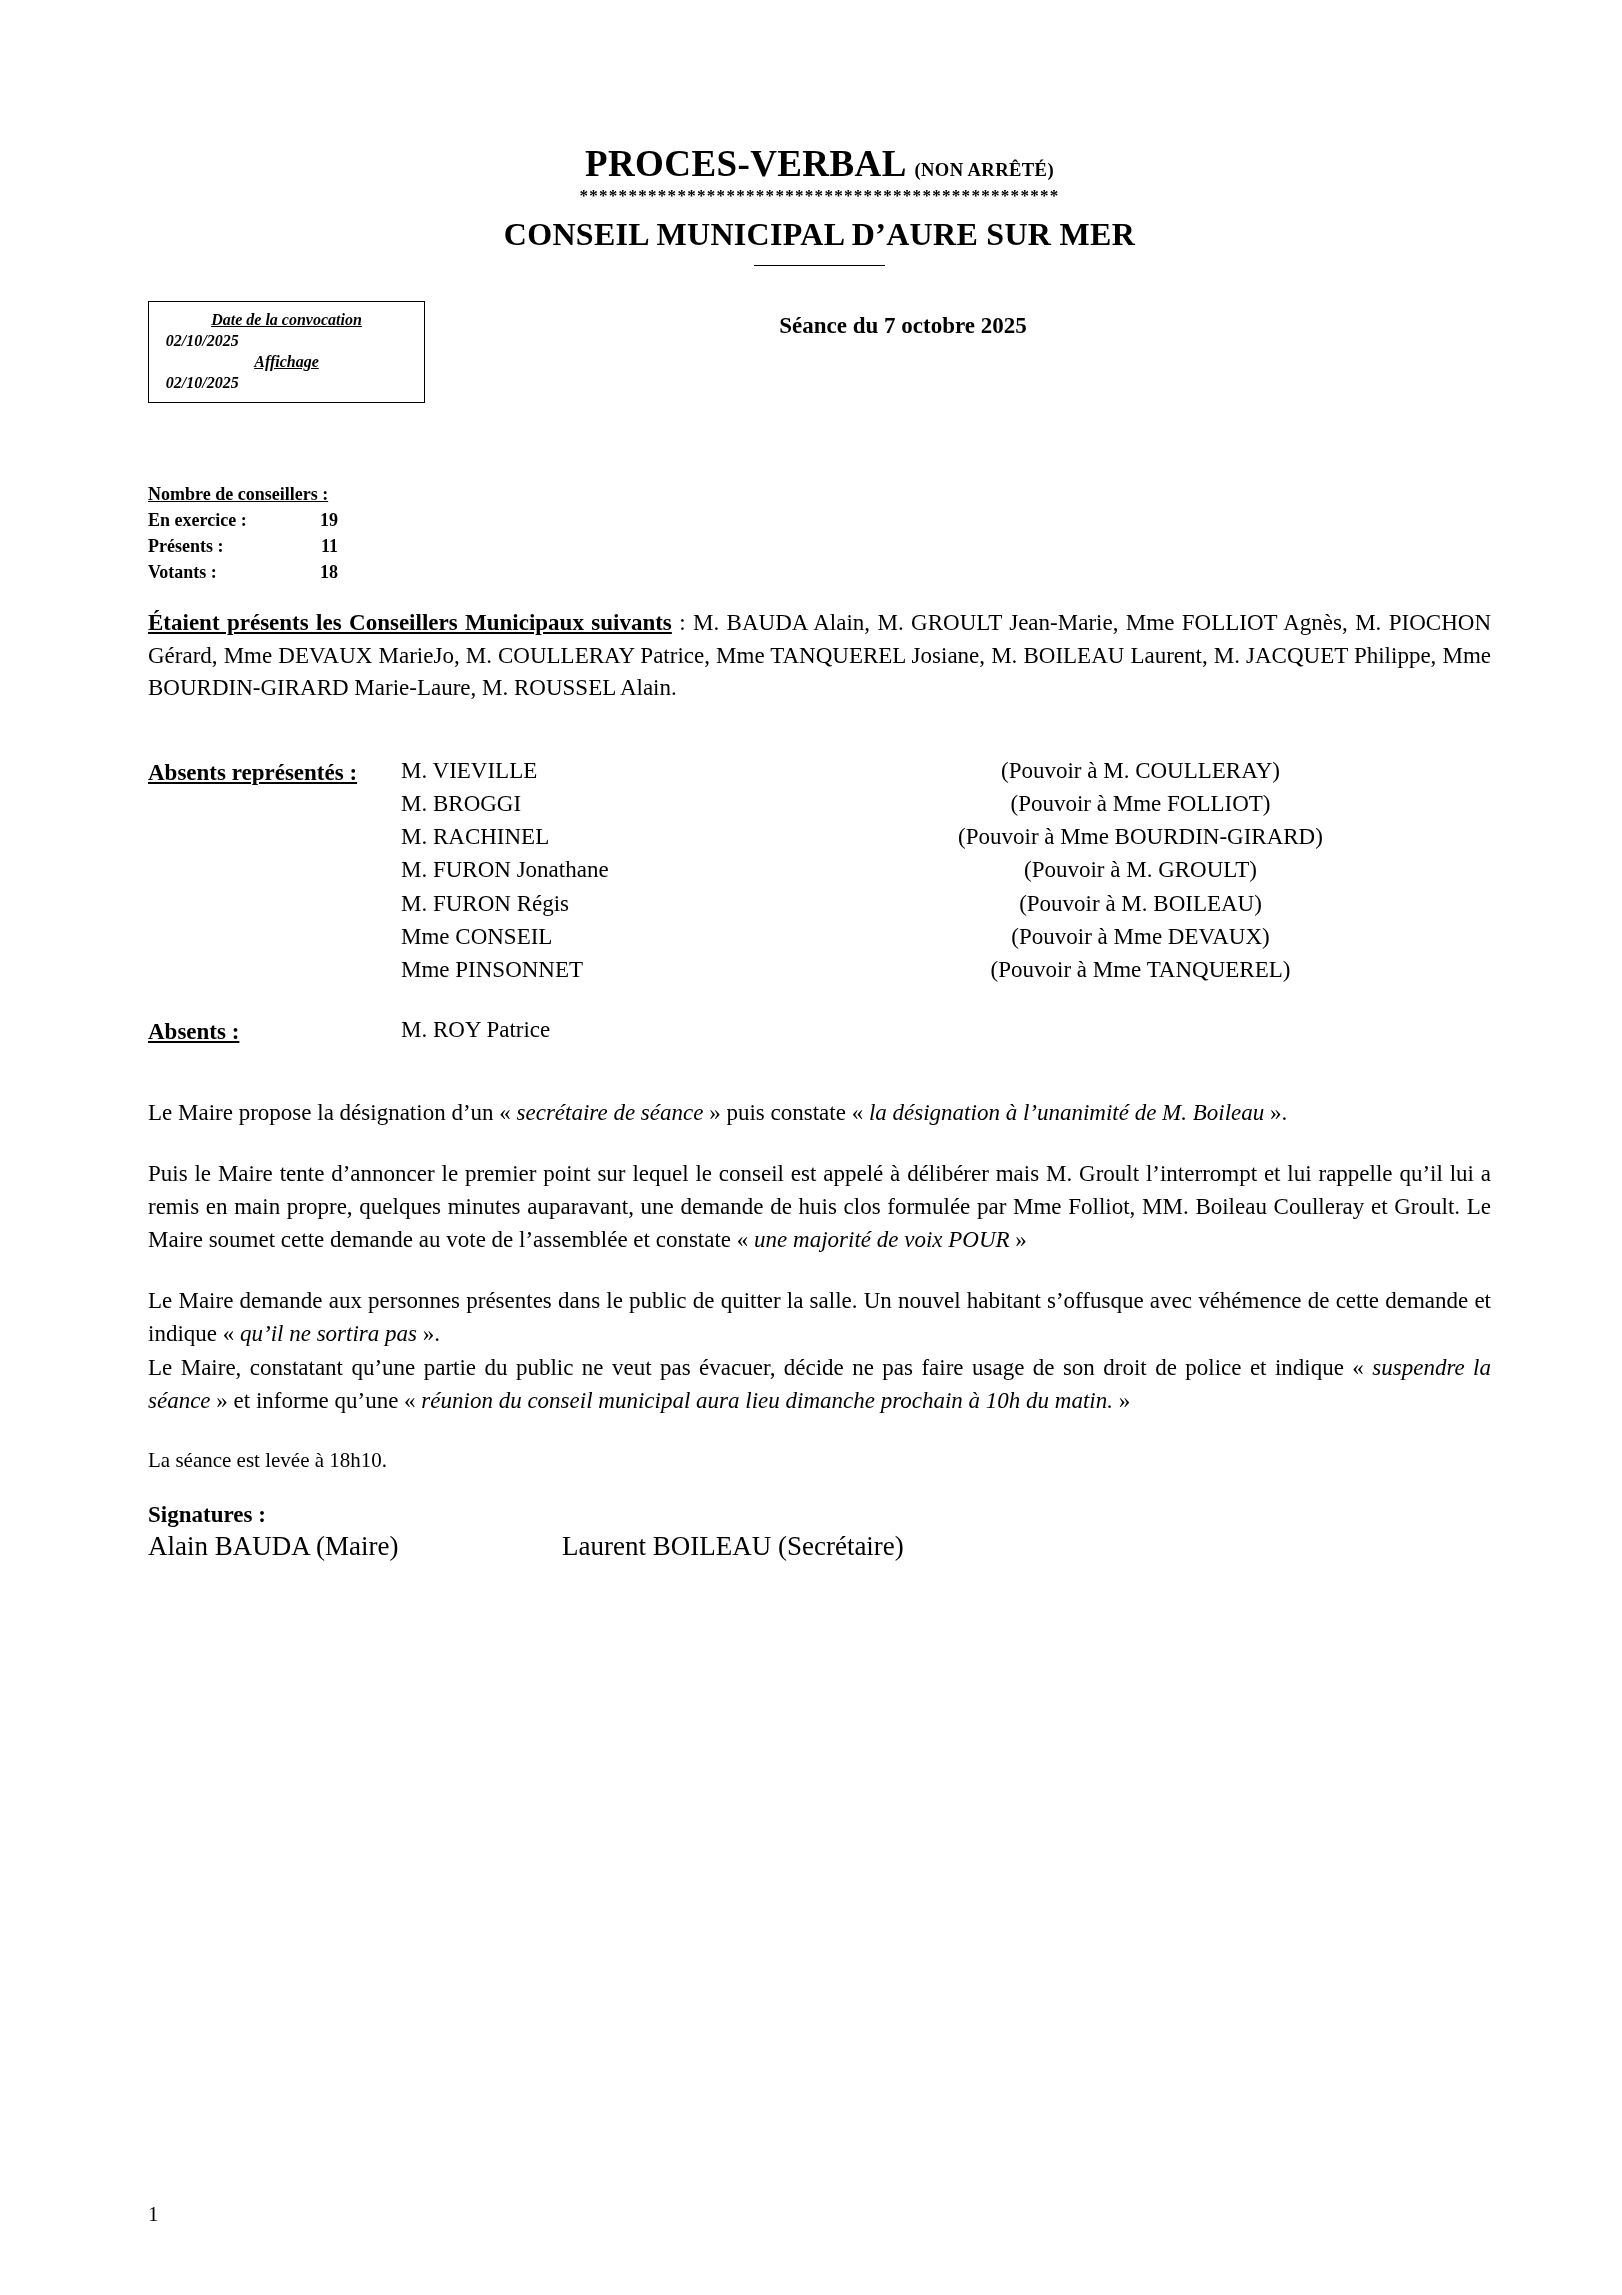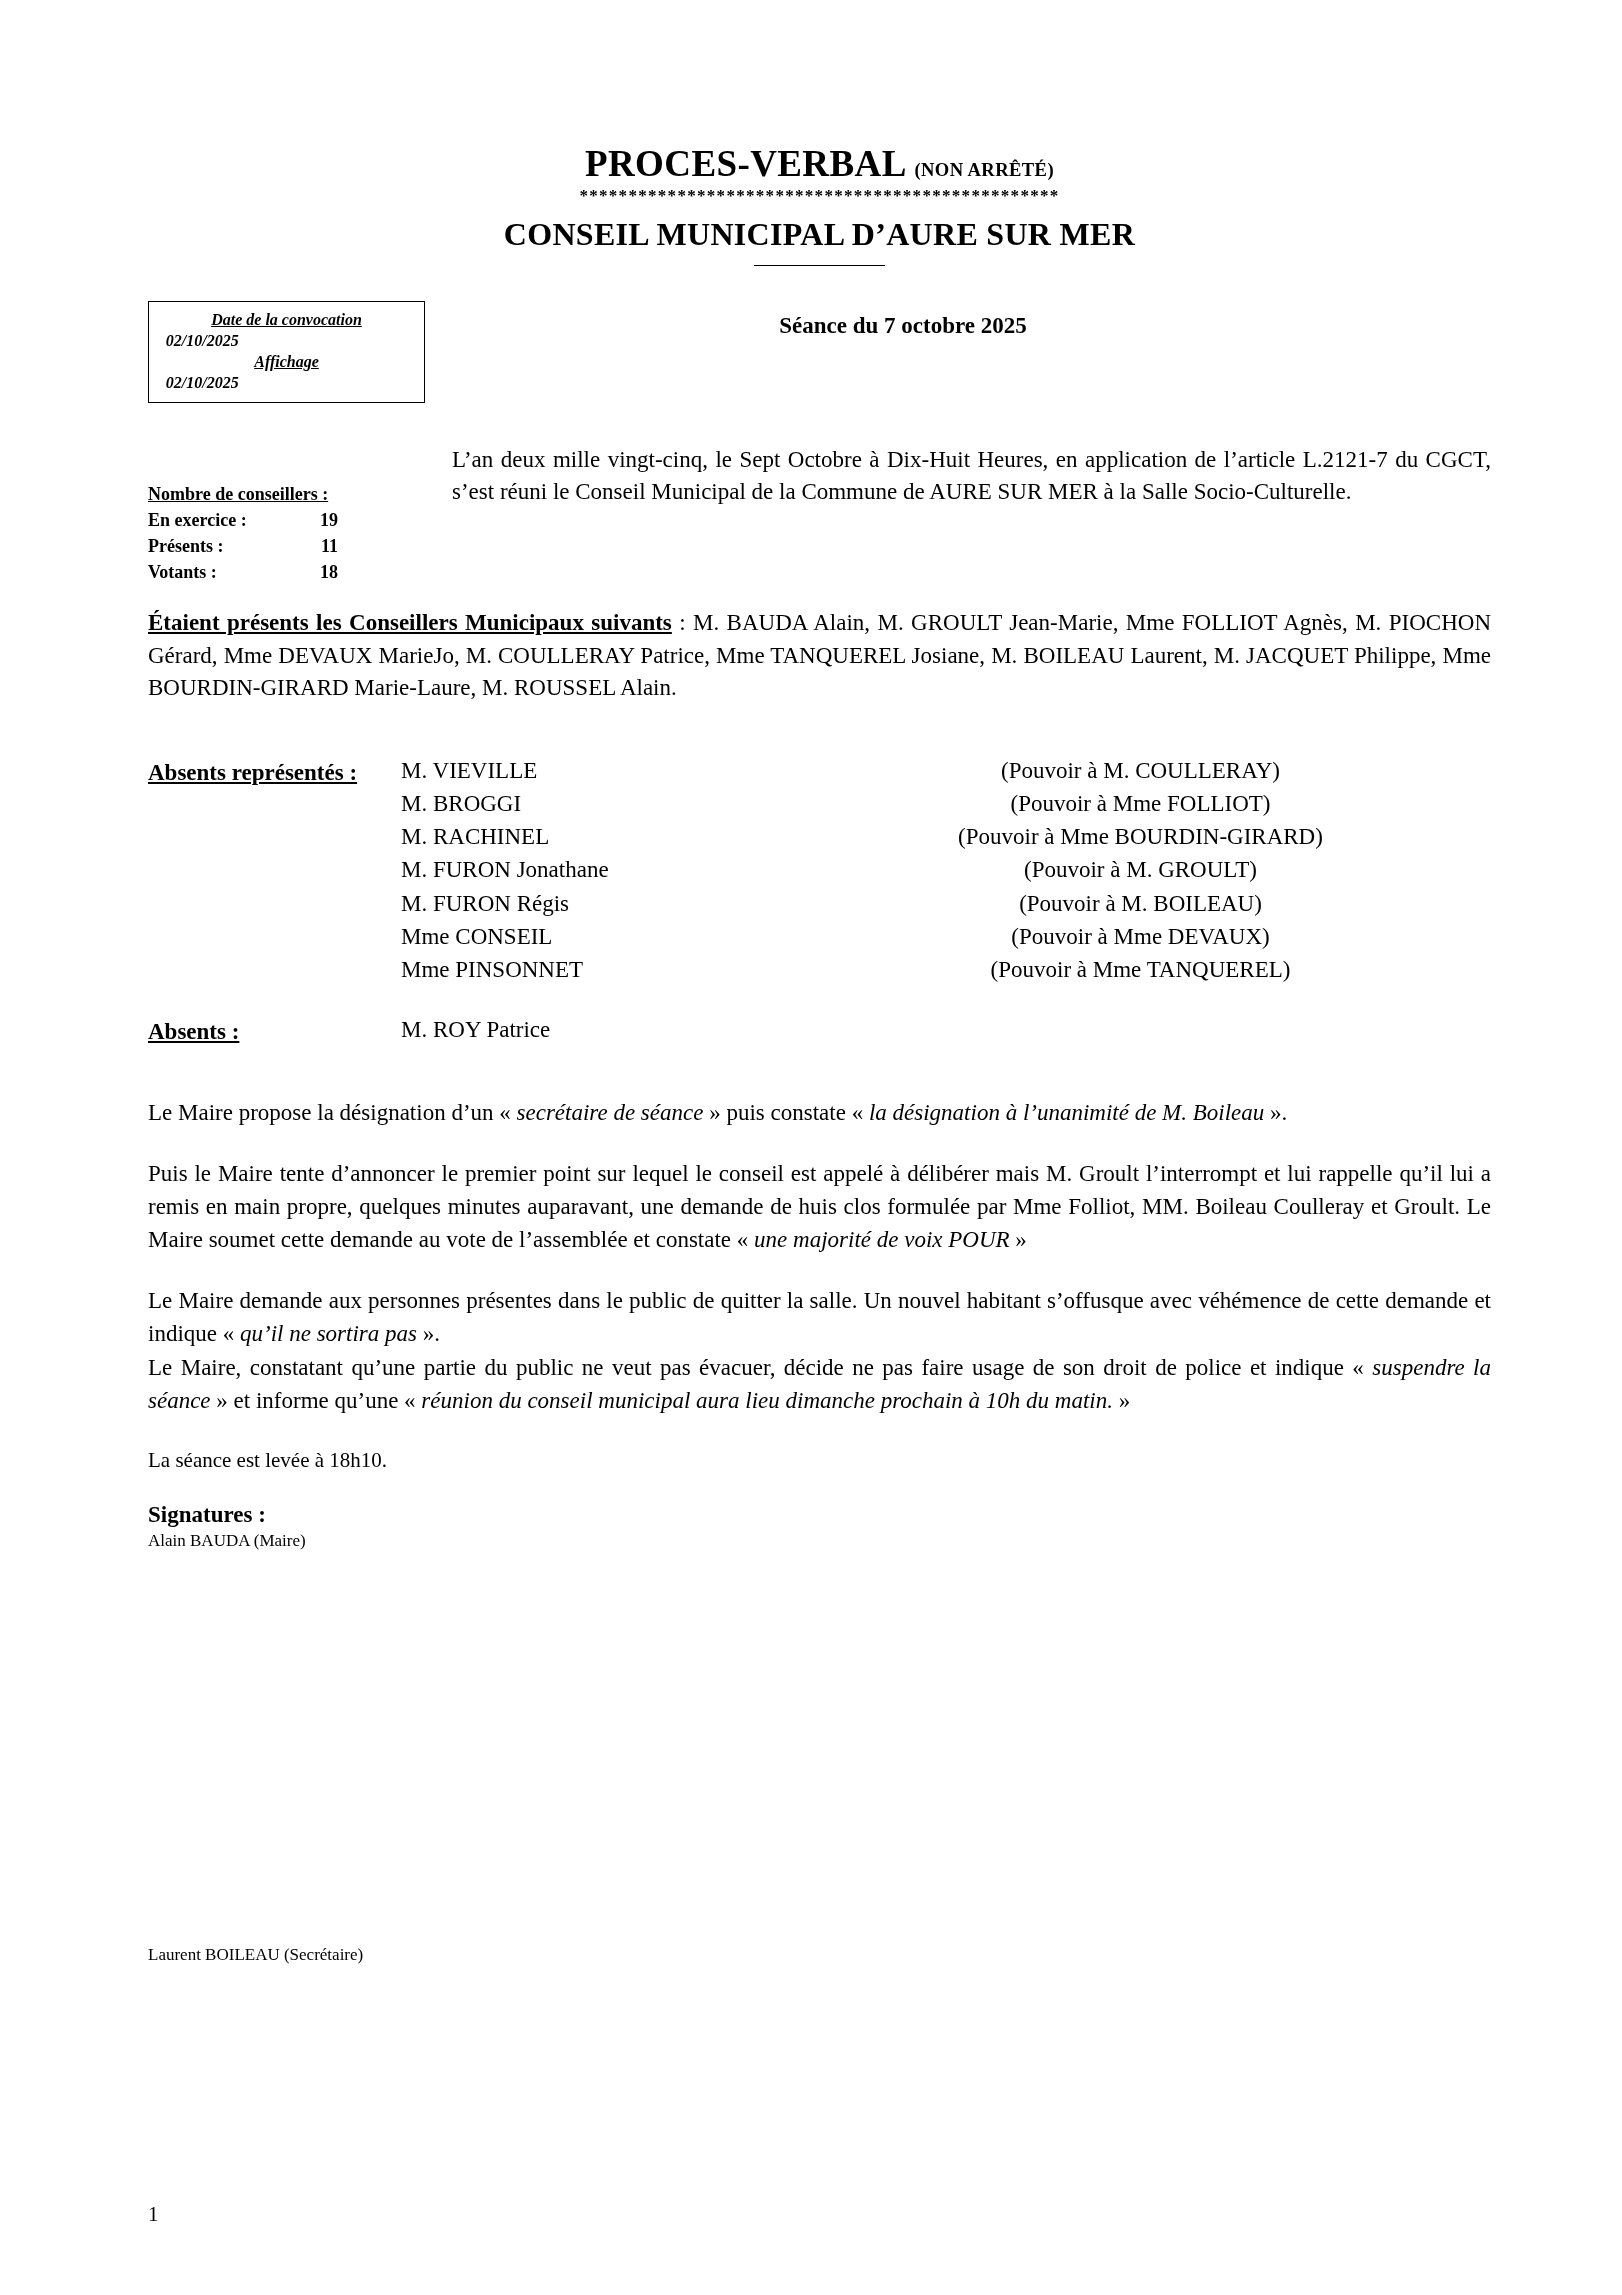--- a/index.html
+++ b/index.html
@@ -152,23 +152,22 @@
   .absents-row.second { margin-top: 27px; }
 
   
   .sig-title {
     font-weight: bold;
     font-size: 23px;
     margin-top: 29px;
   }
   .sig-row {
     display: flex;
-    font-size: 17px;
+    font-size: 27px;
     margin-top: 3.4px;
-    flex-direction: column;
   }
   .sig-left { width: 414px; flex: 0 0 414px; }
   .sig-right { flex: 1; }
 
   .closing {
     font-size: 21px;
     margin-top: 30px;
   }
 
   .page-number {
@@ -210,21 +209,20 @@
       </div>
       <div class="cline">
         <span class="k">Présents :</span>
         <span class="v">11</span>
       </div>
       <div class="cline">
         <span class="k">Votants :</span>
         <span class="v">18</span>
       </div>
     </div>
-    <div class="intro">L’an deux mille vingt-cinq, le Sept Octobre à Dix-Huit Heures, en application de l’article L.2121-7 du CGCT, s’est réuni le Conseil Municipal de la Commune de AURE SUR MER à la Salle Socio-Culturelle.</div>
   </div>
 
   <div class="block">
     <span class="u-bold">Étaient présents les Conseillers Municipaux suivants</span><span> : M. BAUDA Alain, M. GROULT Jean-Marie, Mme FOLLIOT Agnès, M. PIOCHON Gérard, Mme DEVAUX MarieJo, M. COULLERAY Patrice, Mme TANQUEREL Josiane,  M. BOILEAU Laurent,  M. JACQUET Philippe,  Mme BOURDIN-GIRARD Marie-Laure,  M. ROUSSEL Alain.</span>
   </div>
 
   <div class="absents-wrap">
     <div class="absents-row">
       <div class="absents-label">Absents représentés :</div>
       <div class="absents-list">

